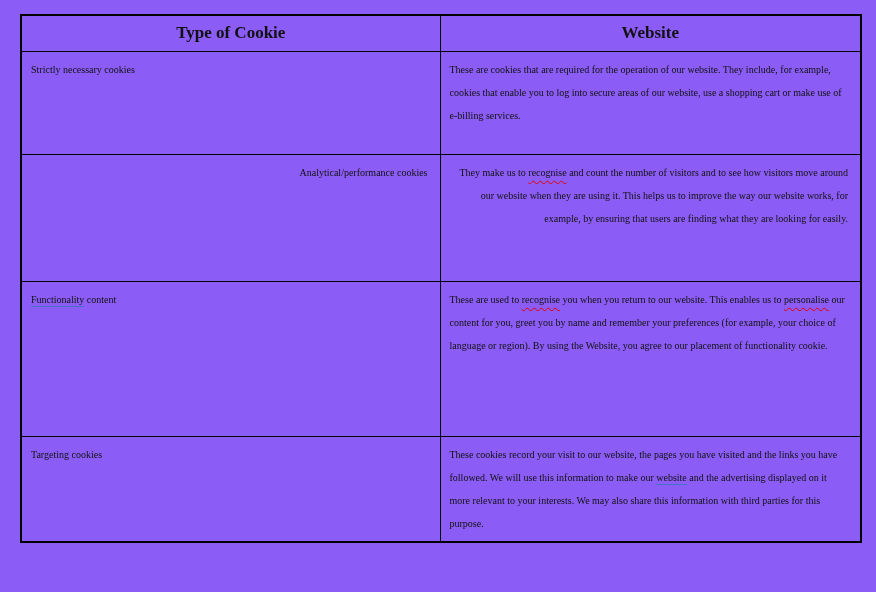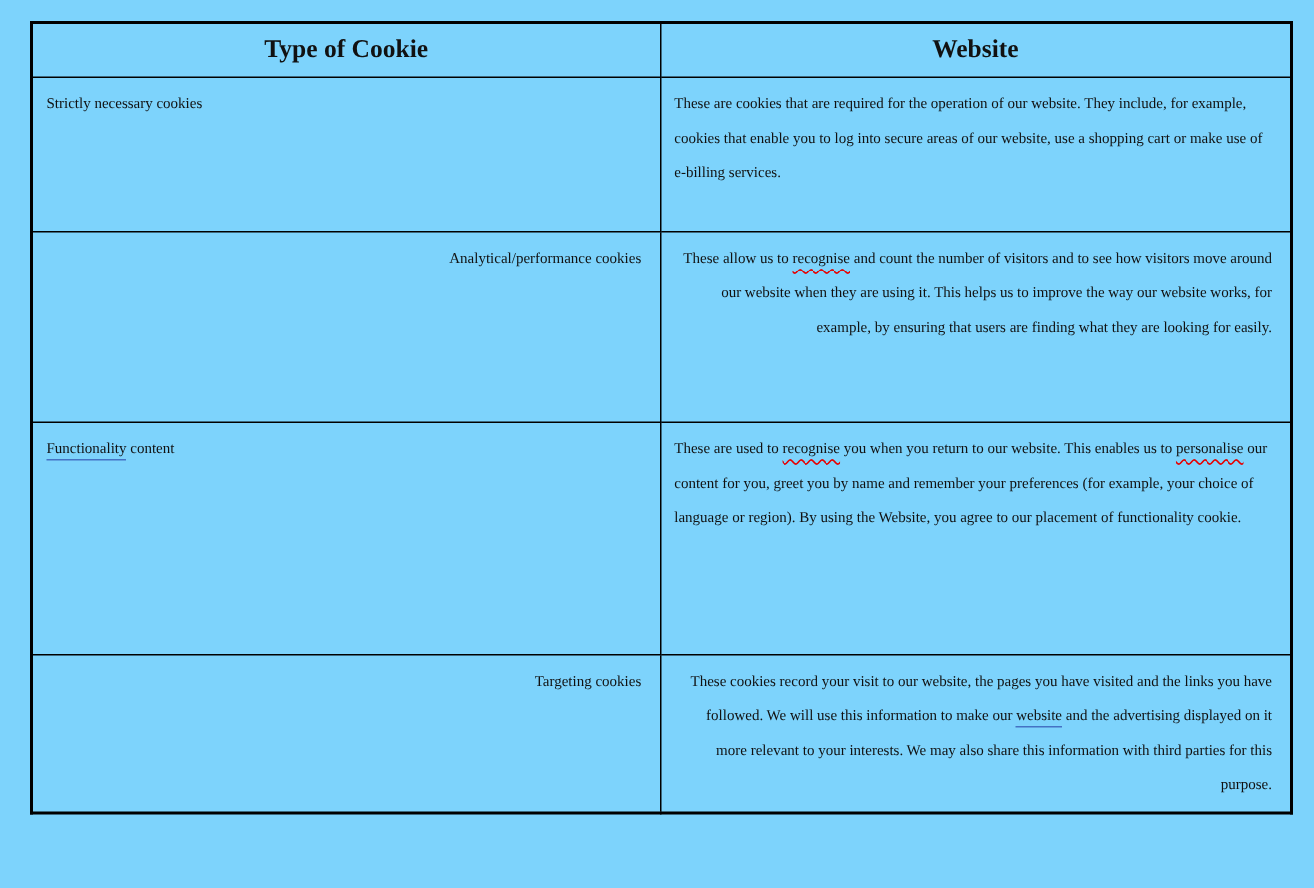--- a/index.html
+++ b/index.html
@@ -1,21 +1,21 @@
 <!DOCTYPE html>
 <html><head>
 <meta charset="utf-8">
 <style>
   * { margin: 0; padding: 0; box-sizing: border-box; }
   html, body { background: #ffffff; }
   .page {
     position: relative;
     width: 876px;
     height: 592px;
-    background: #7dd3fc;
+    background: #8b5cf6;
     font-family: "Liberation Serif", "DejaVu Serif", serif;
     color: #111111;
     overflow: hidden;
   }
   table.cookie-table {
     position: absolute;
     left: 20px;
     top: 14px;
     width: 840px;
     border-collapse: collapse;
@@ -38,21 +38,21 @@
   }
   td {
     vertical-align: top;
     padding: 6px 12px 0 9px;
     font-size: 10px;
     line-height: 23px;
   }
   tr.row-1 { height: 103px; }
   tr.row-2 { height: 127px; text-align: right; }
   tr.row-3 { height: 155px; }
-  tr.row-4 { height: 106px; text-align: right; }
+  tr.row-4 { height: 106px; }
   
   .seg-plain { text-decoration: none; }
   
   .seg-spell {
     text-decoration: underline;
     text-decoration-style: wavy;
     text-decoration-color: #e60000;
     text-decoration-thickness: 1px;
     text-underline-offset: 4px;
     text-decoration-skip-ink: none;
@@ -81,21 +81,21 @@
         <th>Website</th>
       </tr>
     </thead>
     <tbody>
       <tr class="row-1">
         <td class="type-cell"><span class="seg-plain">Strictly necessary cookies</span></td>
         <td class="purpose-cell"><span class="seg-plain">These are cookies that are required for the operation of our website. They include, for example, cookies that enable you to log into secure areas of our website, use a shopping cart or make use of e-billing services.</span></td>
       </tr>
       <tr class="row-2">
         <td class="type-cell"><span class="seg-plain">Analytical/performance cookies</span></td>
-        <td class="purpose-cell"><span class="seg-plain">These allow us to </span><span class="seg-spell">recognise</span><span class="seg-plain"> and count the number of visitors and to see how visitors move around our website when they are using it. This helps us to improve the way our website works, for example, by ensuring that users are finding what they are looking for easily.</span></td>
+        <td class="purpose-cell"><span class="seg-plain">They make us to </span><span class="seg-spell">recognise</span><span class="seg-plain"> and count the number of visitors and to see how visitors move around our website when they are using it. This helps us to improve the way our website works, for example, by ensuring that users are finding what they are looking for easily.</span></td>
       </tr>
       <tr class="row-3">
         <td class="type-cell"><span class="seg-format">Functionality</span><span class="seg-plain"> content</span></td>
         <td class="purpose-cell"><span class="seg-plain">These are used to </span><span class="seg-spell">recognise</span><span class="seg-plain"> you when you return to our website. This enables us to </span><span class="seg-spell">personalise</span><span class="seg-plain"> our content for you, greet you by name and remember your preferences (for example, your choice of language or region). By using the Website, you agree to our placement of functionality cookie.</span></td>
       </tr>
       <tr class="row-4">
         <td class="type-cell"><span class="seg-plain">Targeting cookies</span></td>
         <td class="purpose-cell"><span class="seg-plain">These cookies record your visit to our website, the pages you have visited and the links you have followed. We will use this information to make our </span><span class="seg-format">website</span><span class="seg-plain"> and the advertising displayed on it more relevant to your interests. We may also share this information with third parties for this purpose.</span></td>
       </tr>
     </tbody>

